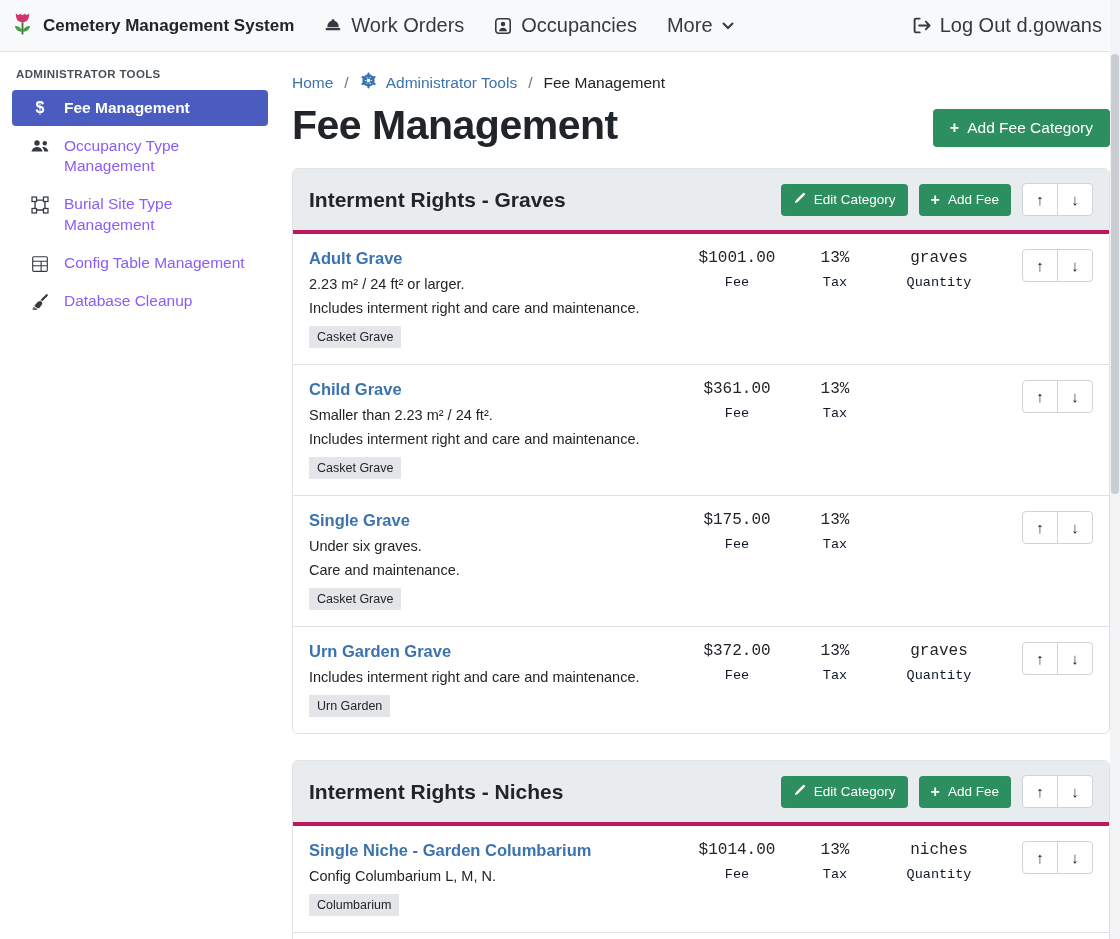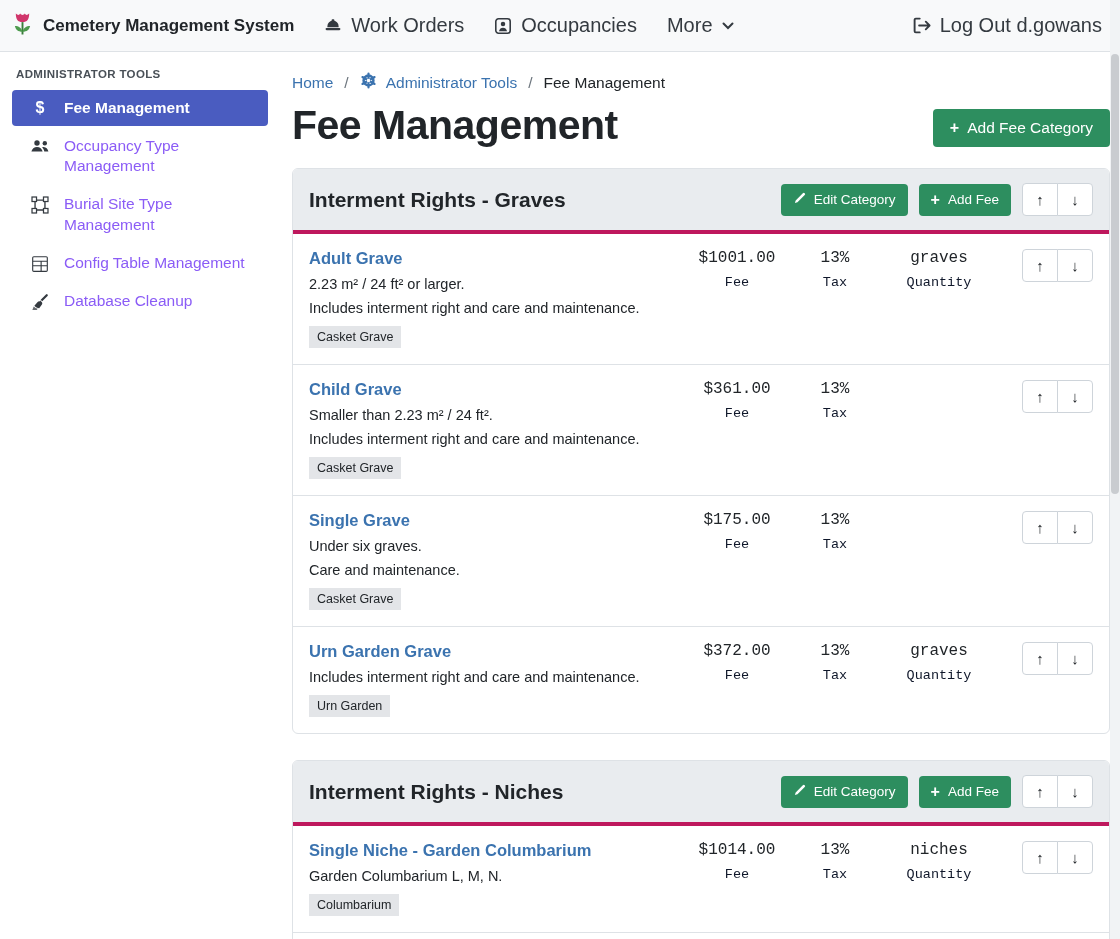--- a/index.html
+++ b/index.html
@@ -412,21 +412,21 @@
             <button class="icon-btn">
                 <span>↓</span>
               </button>
           </span>
         </div>
       </div>
 
       <div class="fee-row">
         <div class="fee-main">
           <a class="fee-name">Single Niche - Garden Columbarium</a>
-          <div class="fee-desc">Garden Columbarium L, M, N.</div>
+          <div class="fee-desc">Config Columbarium L, M, N.</div>
           <div><span class="badge">Columbarium</span></div>
         </div>
         <div class="fee-col">
           <div class="fee-val">$1014.00</div>
           <div class="fee-lbl">Fee</div>
         </div>
         <div class="fee-col tax">
           <div class="fee-val">13%</div>
           <div class="fee-lbl">Tax</div>
         </div>

